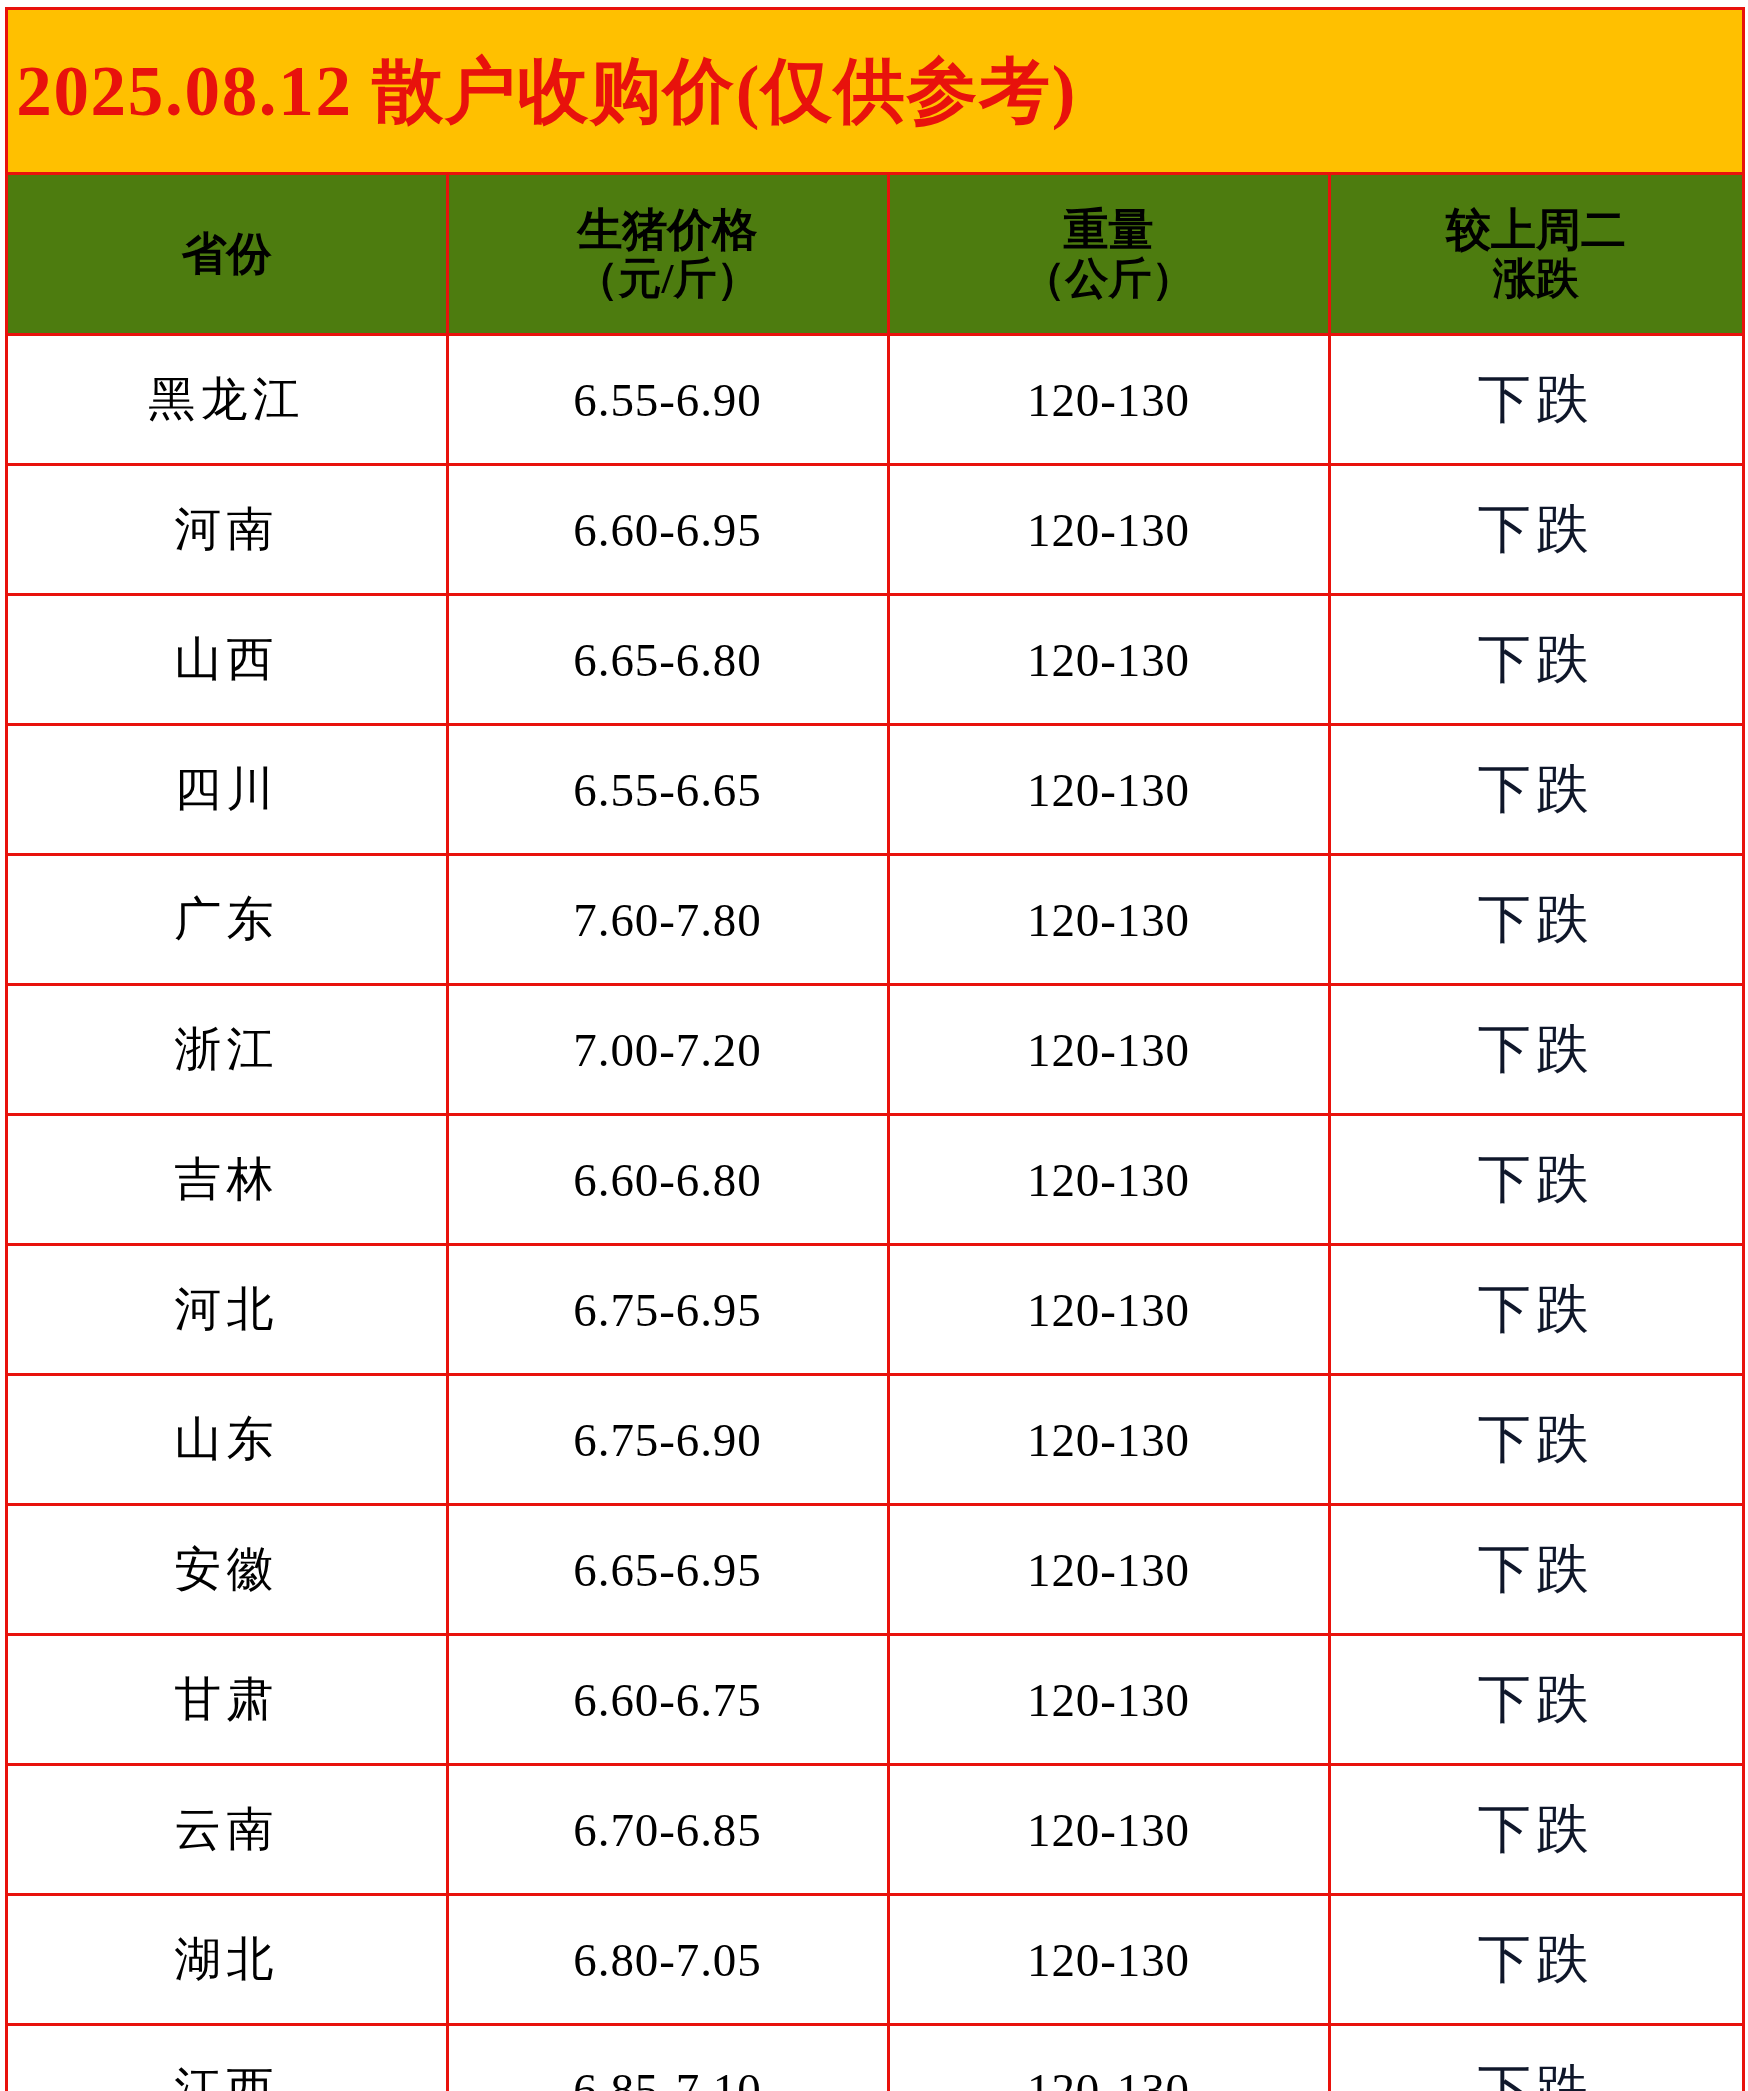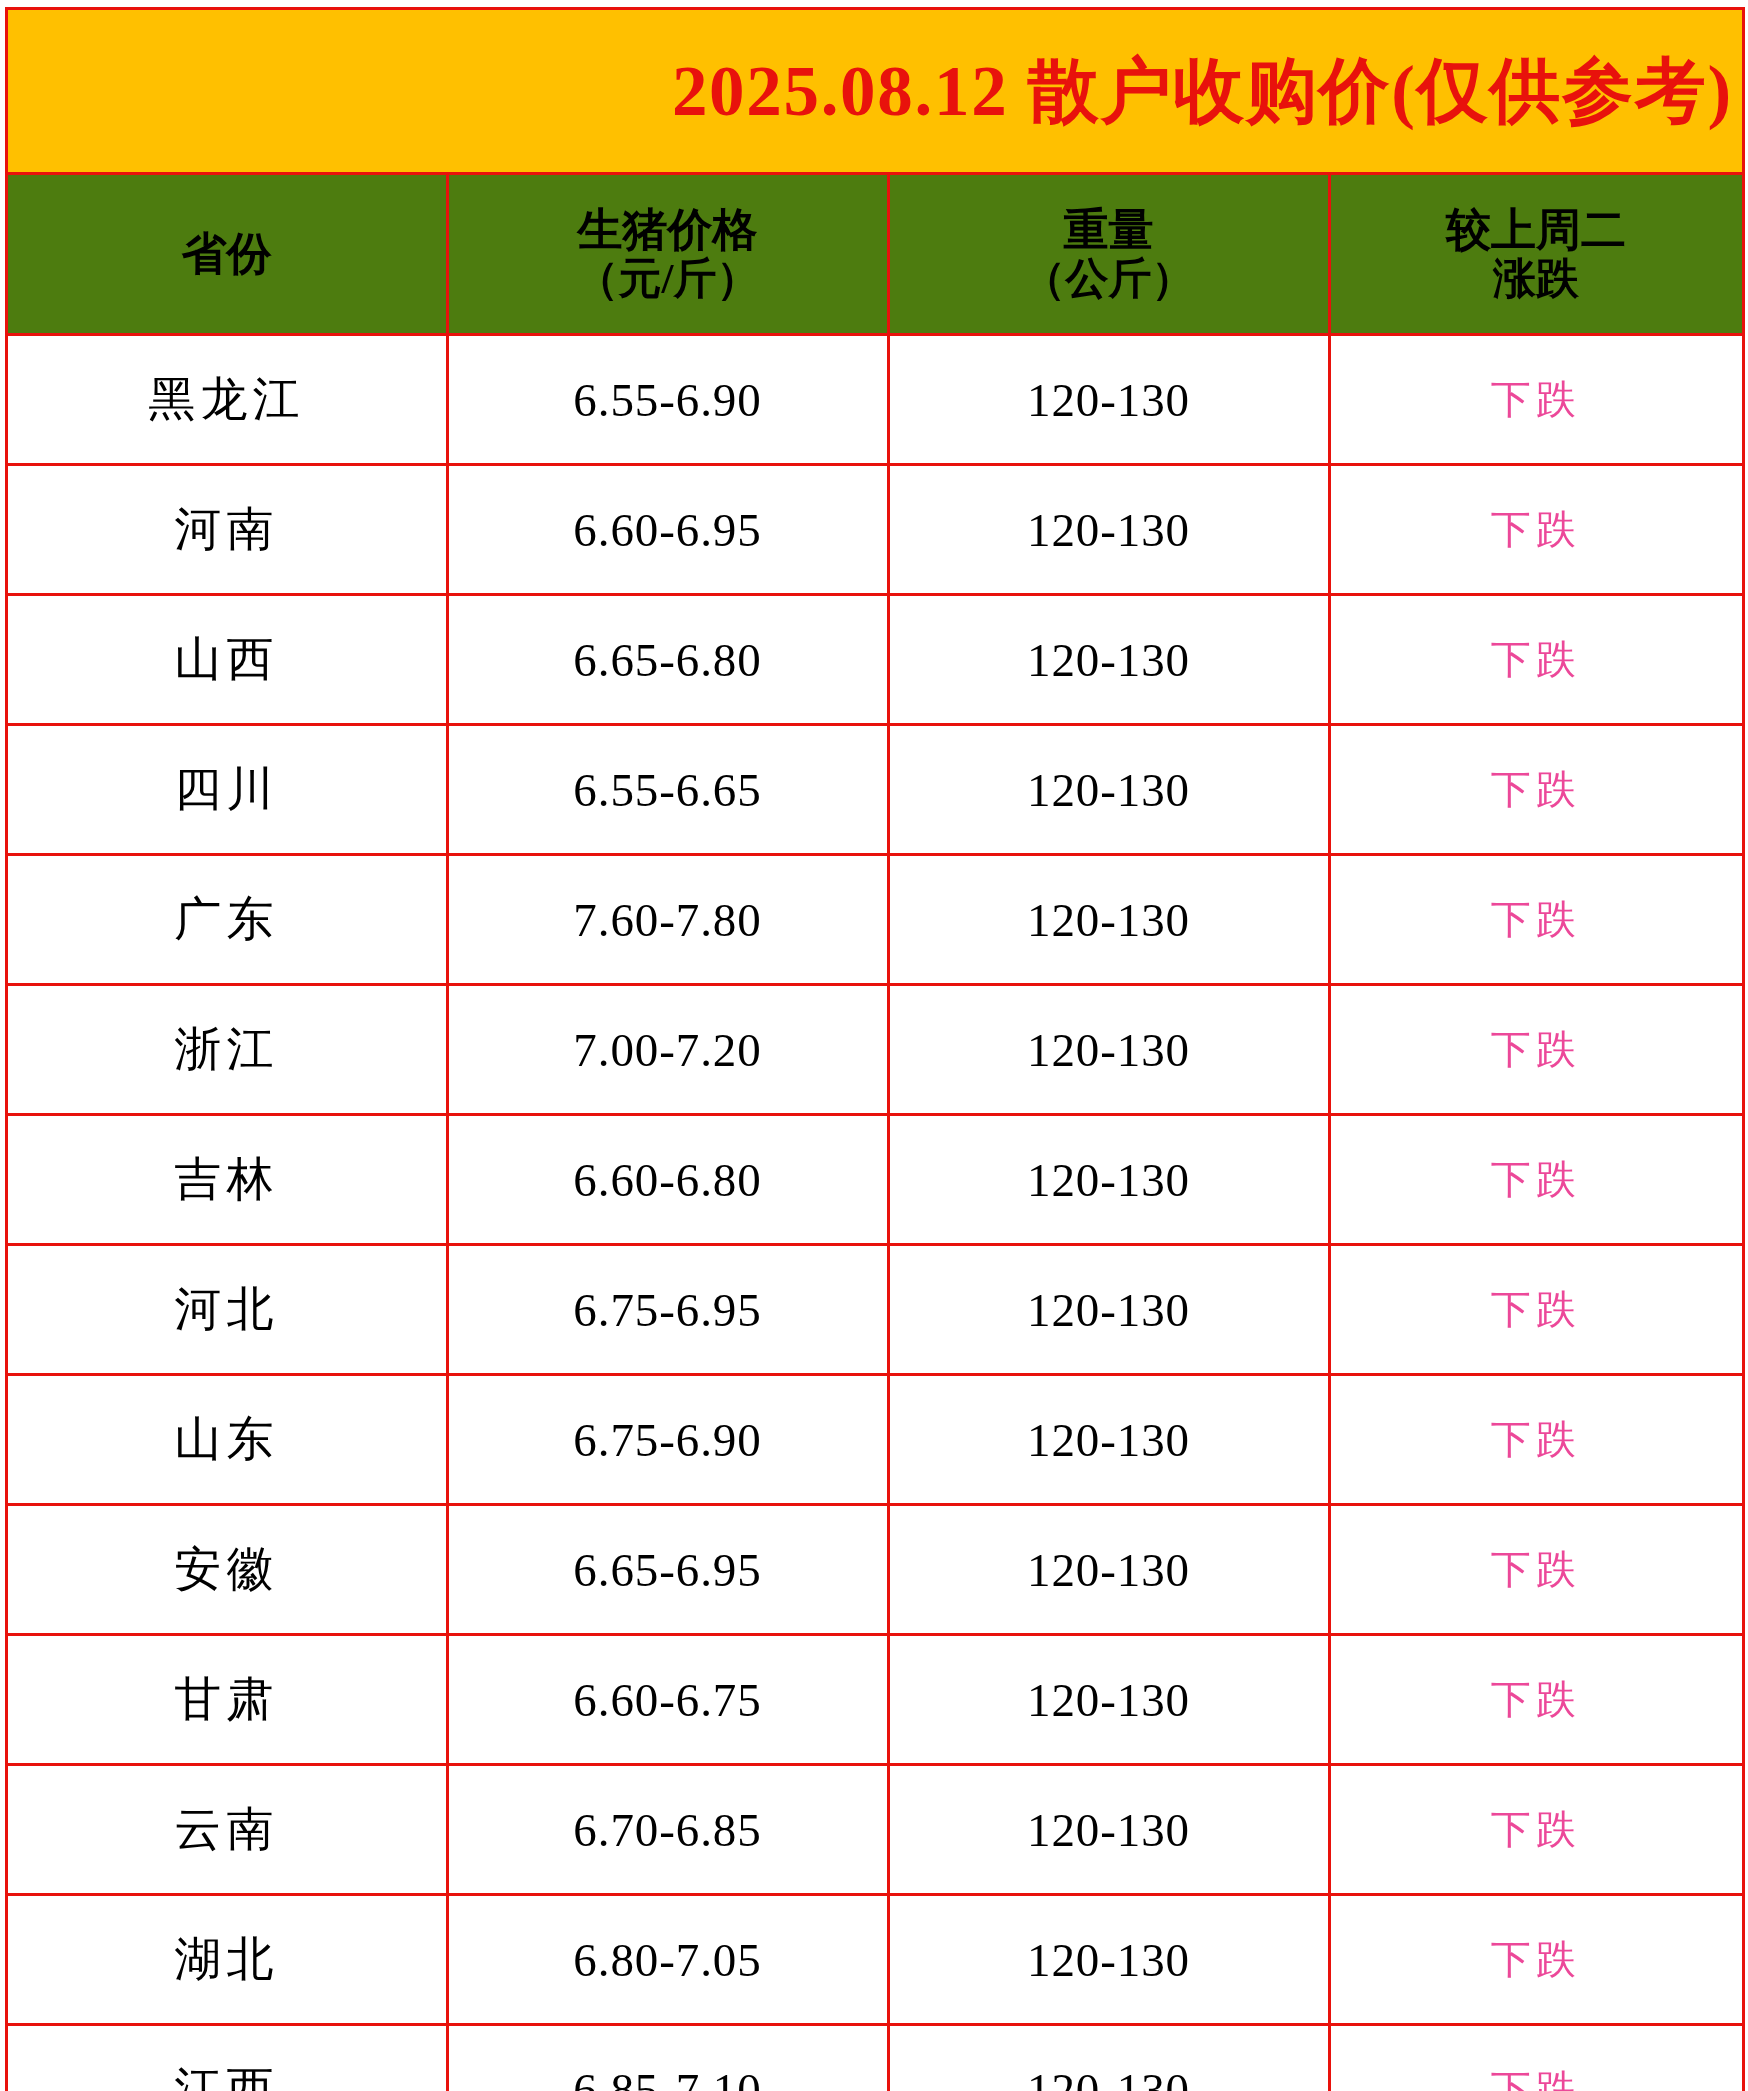--- a/index.html
+++ b/index.html
@@ -26,21 +26,21 @@
   table.price-table td, table.price-table th {
     border: 3.5px solid #e8120c;
     box-sizing: border-box;
   }
   
   .title-cell {
     background: #ffc000;
     color: #e8120c;
     font-size: 71px;
     font-weight: bold;
-    text-align: right;
+    text-align: left;
     letter-spacing: 1.7px;
     height: 165px;
     padding: 0 8.7px;
     font-family: "Liberation Serif", "DejaVu Serif", serif;
   }
   
   .hdr {
     background: #4d7c0f;
     color: #000000;
     font-size: 45px;
@@ -65,23 +65,23 @@
     padding: 0 5.2px;
   }
   td.price, td.weight {
     font-size: 47px;
     text-align: center;
     color: #000000;
     font-family: "Liberation Serif", "DejaVu Serif", serif;
     letter-spacing: 0.9px;
   }
   td.change {
-    font-size: 40px;
-    text-align: center;
-    color: #ec4899;
+    font-size: 53px;
+    text-align: center;
+    color: #0f172a;
     letter-spacing: 5.2px;
   }
   col.c-province { width: 441px; }
   col.c-price    { width: 441px; }
   col.c-weight   { width: 441px; }
   col.c-change   { width: 414px; }
 </style>
 </head>
 <body>
 

